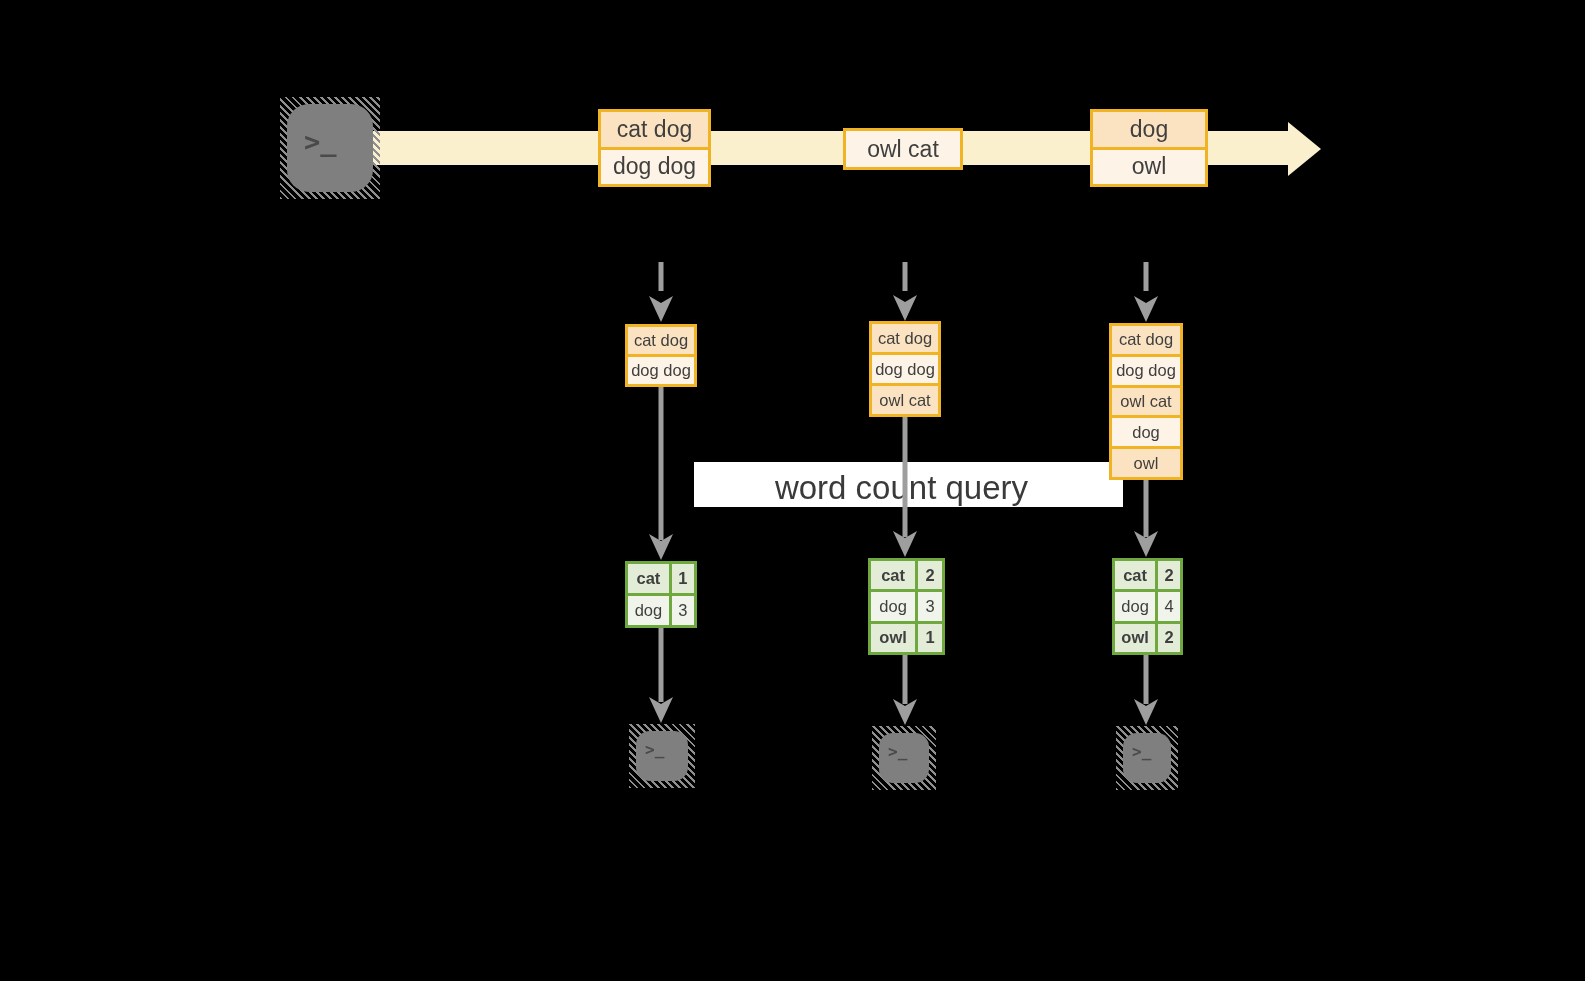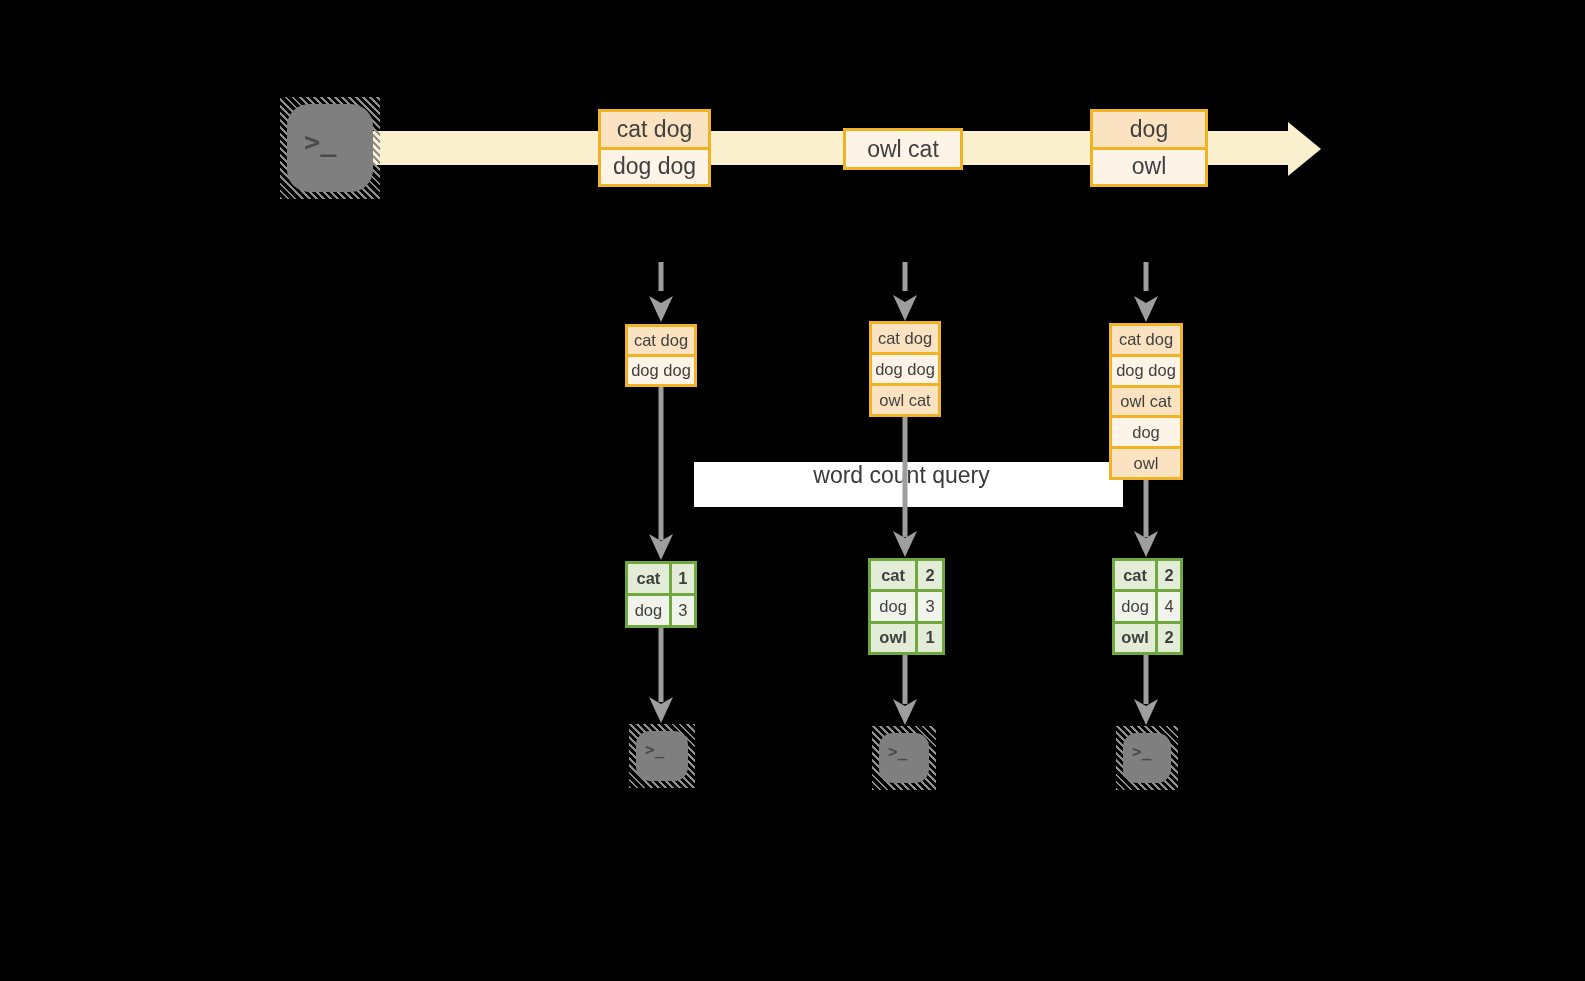--- a/index.html
+++ b/index.html
@@ -26,22 +26,22 @@
     white-space:nowrap;color:#3F3F3F;
   }
   .row.peach{background:#FBE3C2;}
   .row.cream{background:#FDF3E6;}
   .rec{font-size:23px;}
   .st{font-size:16.5px;}
 
   
   .query-band{
     left:694px;top:462px;width:429px;height:45px;background:#FFFFFF;
-    display:flex;align-items:flex-start;justify-content:center;
-    font-size:23px;font-weight:300;color:#3A3A3A;padding-right:14px;box-sizing:border-box;
+    display:flex;align-items:flex-end;justify-content:center;
+    font-size:33px;font-weight:300;color:#3A3A3A;padding-right:14px;box-sizing:border-box;
   }
 
   
   .gtable{
     background:#6FA83F;padding:3px;box-sizing:border-box;
     display:grid;grid-template-columns:1.85fr 1fr;gap:3px;
   }
   .gcell{
     display:flex;align-items:center;justify-content:center;
     font-size:16.5px;color:#3F3F3F;white-space:nowrap;

